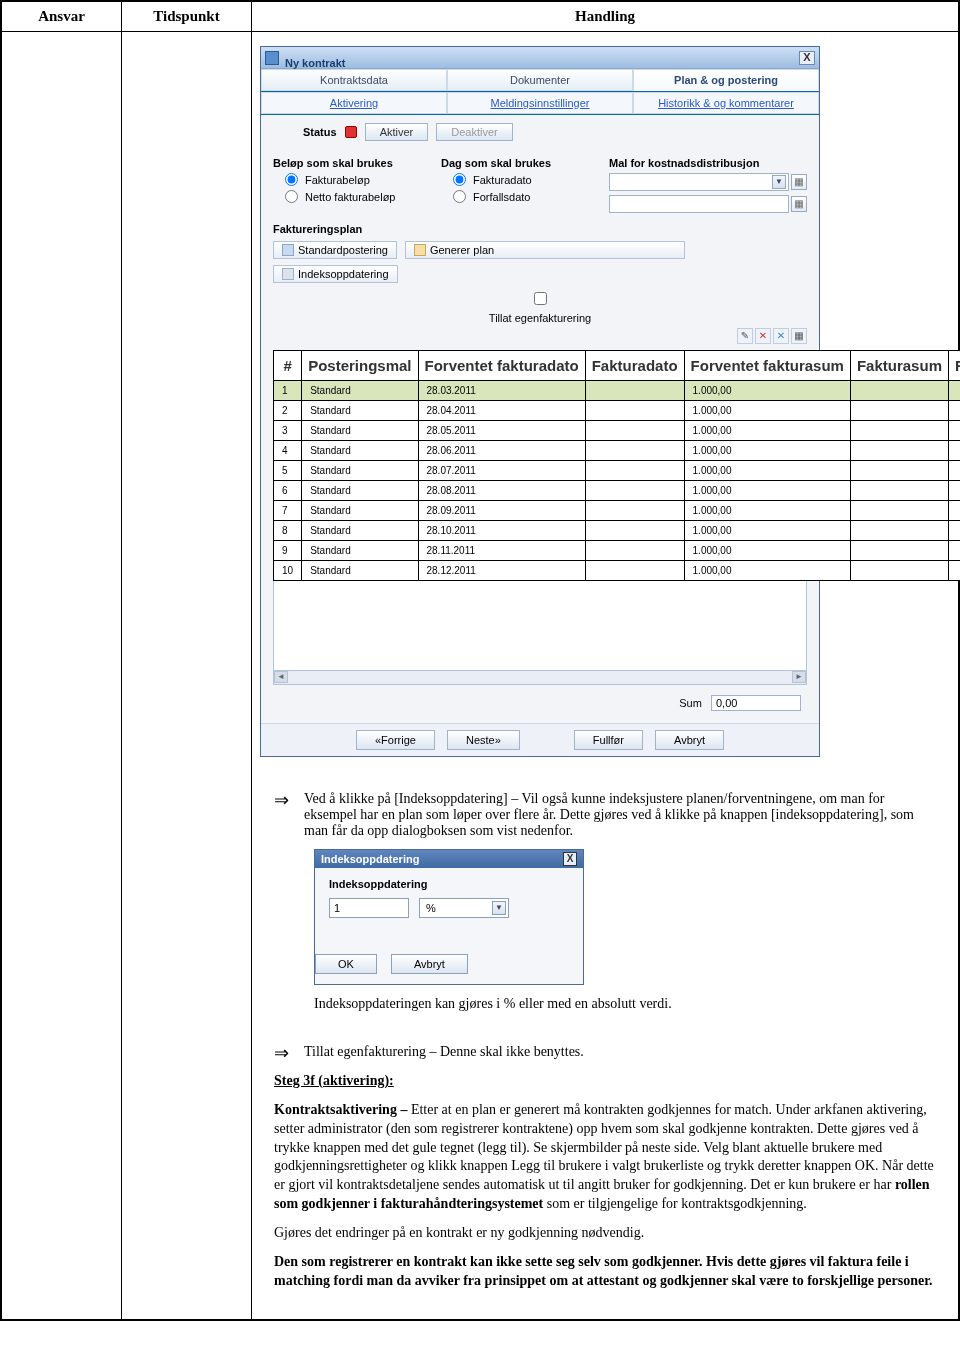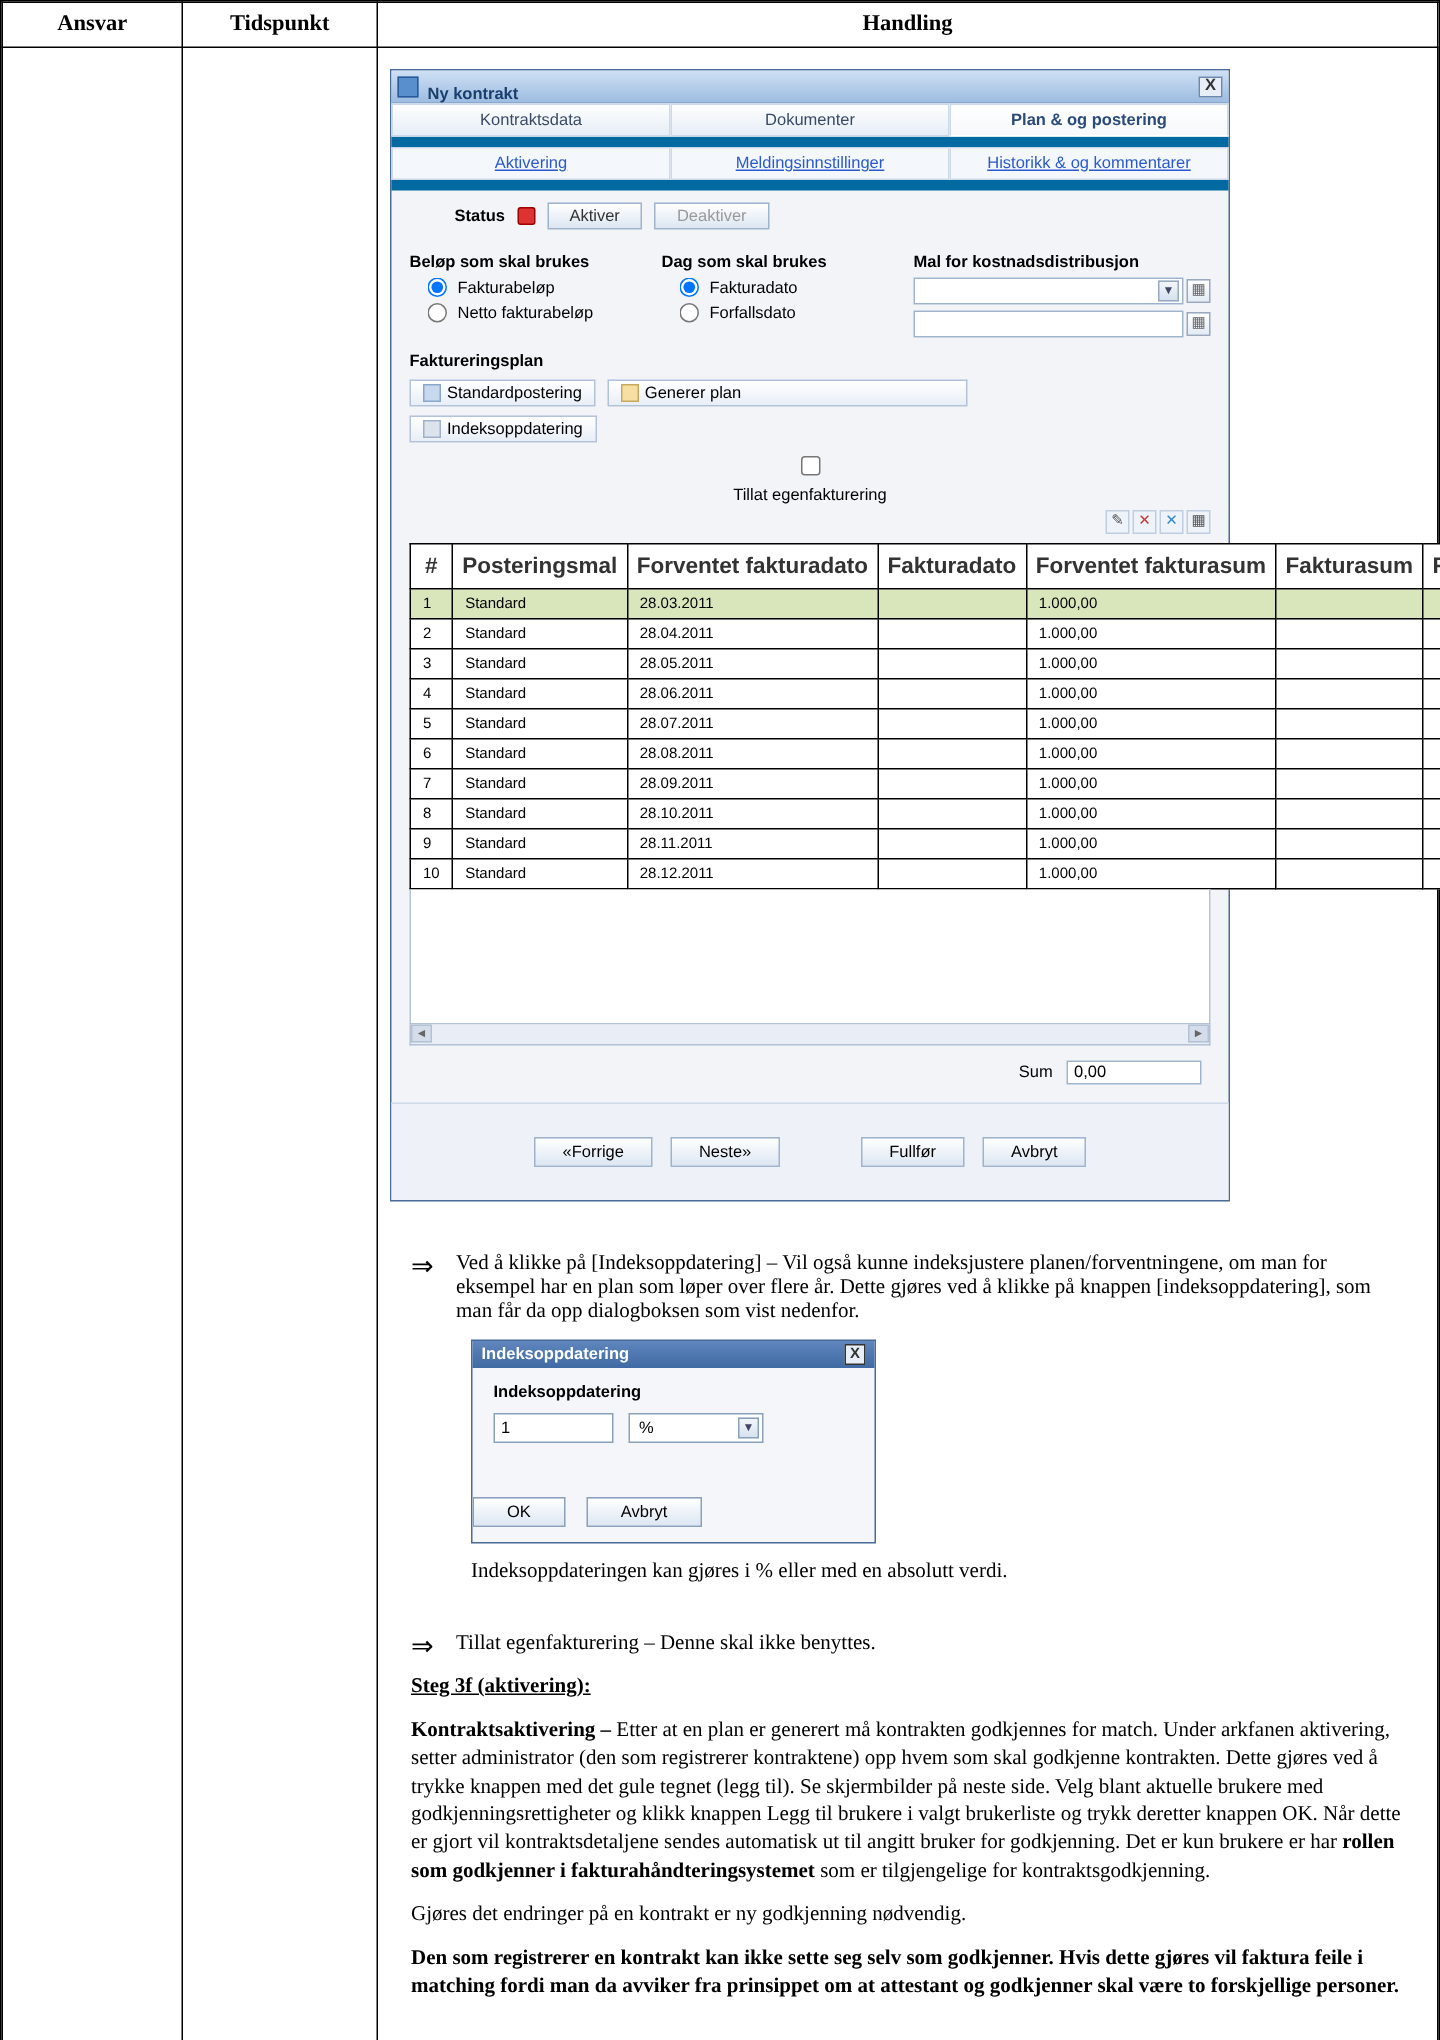--- a/index.html
+++ b/index.html
@@ -60,21 +60,21 @@
   .dlg-close {
     border:1px solid #6a88b0;
     background:#e8eef7;
     width:16px; height:14px;
     font-family: Arial;
     font-size:11px; line-height:11px; text-align:center; font-weight:bold;
     color:#333;
   }
   .tabrow {
     display:flex;
-    border-bottom:7px solid #0369a1;
+    border-bottom:1px solid #0369a1;
   }
   .tabrow div {
     flex:1;
     text-align:center;
     padding:4px 2px;
     border:1px solid #cdd9e8;
     background: linear-gradient(#fdfefe,#e7eef7);
     font-size:11px;
     color:#3a4a66;
   }
@@ -112,21 +112,21 @@
     width:180px;
     display:flex;
     align-items:center;
     justify-content:flex-end;
     padding:0 2px;
   }
   .dropdown .ar { width:14px;height:14px;border:1px solid #98a8bf;background:linear-gradient(#f2f6fb,#d5e1ef);font-size:8px;text-align:center;line-height:12px;color:#446; }
   .tiny { width:16px;height:16px;border:1px solid #98a8bf;background:linear-gradient(#fff,#e3ebf5);display:inline-block;margin-left:2px;font-size:10px;text-align:center;line-height:14px;color:#666; }
   .plan-btns { display:flex; gap:8px; margin:6px 0; }
   .plan-btns .pb { border:1px solid #b2c2d8; background:linear-gradient(#fff,#e8eef7); padding:2px 8px; display:flex; align-items:center; gap:4px; font-size:11px; }
-  .plan-btns .pb.wide { width:240px; justify-content:flex-start;align-items:flex-end;}
+  .plan-btns .pb.wide { width:280px; justify-content:flex-start;align-items:flex-end;}
   .plan-btns .sqicon { width:12px;height:12px; background:#f7dfa3;border:1px solid #c7a95e;display:inline-block; }
   .plan-btns .sqicon.blue { background:#c8d8ef;border-color:#8aa6cc; }
   .plan-btns .sqicon.grey { background:#dde3ec;border-color:#9fb0c8; }
   .chkline { display:flex; align-items:center; gap:4px; margin:4px 0 6px 0;flex-direction:column; }
   .toolbar-icons { float:right; display:flex; gap:2px; }
   .toolbar-icons span { width:16px;height:16px;border:1px solid #c0cde0;background:#eef3fa;display:inline-block;font-size:10px;text-align:center;line-height:14px;color:#555;}
   .grid {
     border:1px solid #b4c2d6;
     width:100%;
     font-size:10px;
@@ -143,21 +143,21 @@
     background:linear-gradient(#f6f9fc,#e4ebf4);
     font-weight:normal;
     color:#333;
   }
   .grid tbody tr:first-child td { background:#d9e6bc; }
   .grid-wrap { position:relative; }
   .grid-scroll { height:14px; border:1px solid #b4c2d6; border-top:none; background:#e9eef6; display:flex; justify-content:space-between; }
   .grid-scroll span { width:14px;height:12px;background:#d4dde9;border:1px solid #b4c2d6;font-size:8px;text-align:center;line-height:10px;color:#666; }
   .sum-row { text-align:right; margin:10px 6px 4px 0; font-size:11px; }
   .sum-row input { width:90px; font-size:11px; border:1px solid #9fb3cc; padding:1px 4px; }
-  .dlg-footer { border-top:1px solid #cdd9e8; padding:22px; display:flex; justify-content:center; gap:12px; background:#eef2f8; }
+  .dlg-footer { border-top:1px solid #cdd9e8; padding:6px; display:flex; justify-content:center; gap:12px; background:#eef2f8; }
   .dlg-footer .fbtn { border:1px solid #9fb3cc; background:linear-gradient(#fff,#dce6f2); padding:3px 18px; font-size:11px; }
   .dlg-footer .spacer { width:30px; }
 
   
   .dlg2 {
     font-family: Tahoma, Arial, sans-serif;
     font-size:11px;
     border:1px solid #4a6a9a;
     width:270px;
     margin:8px 0 8px 40px;

